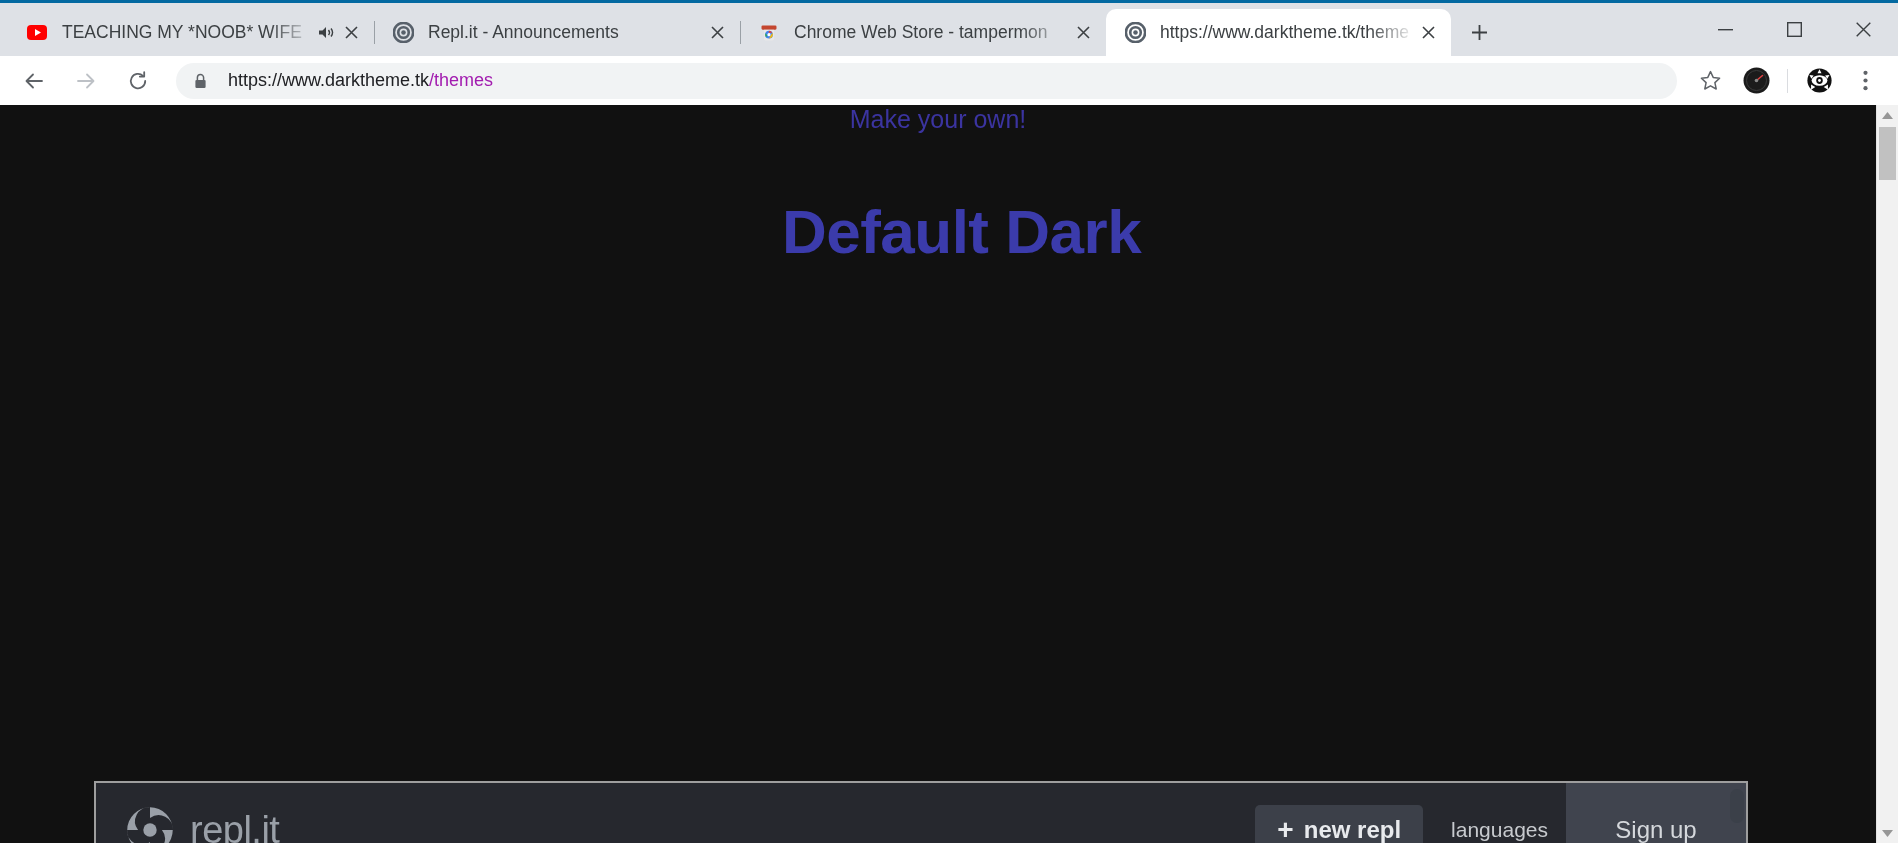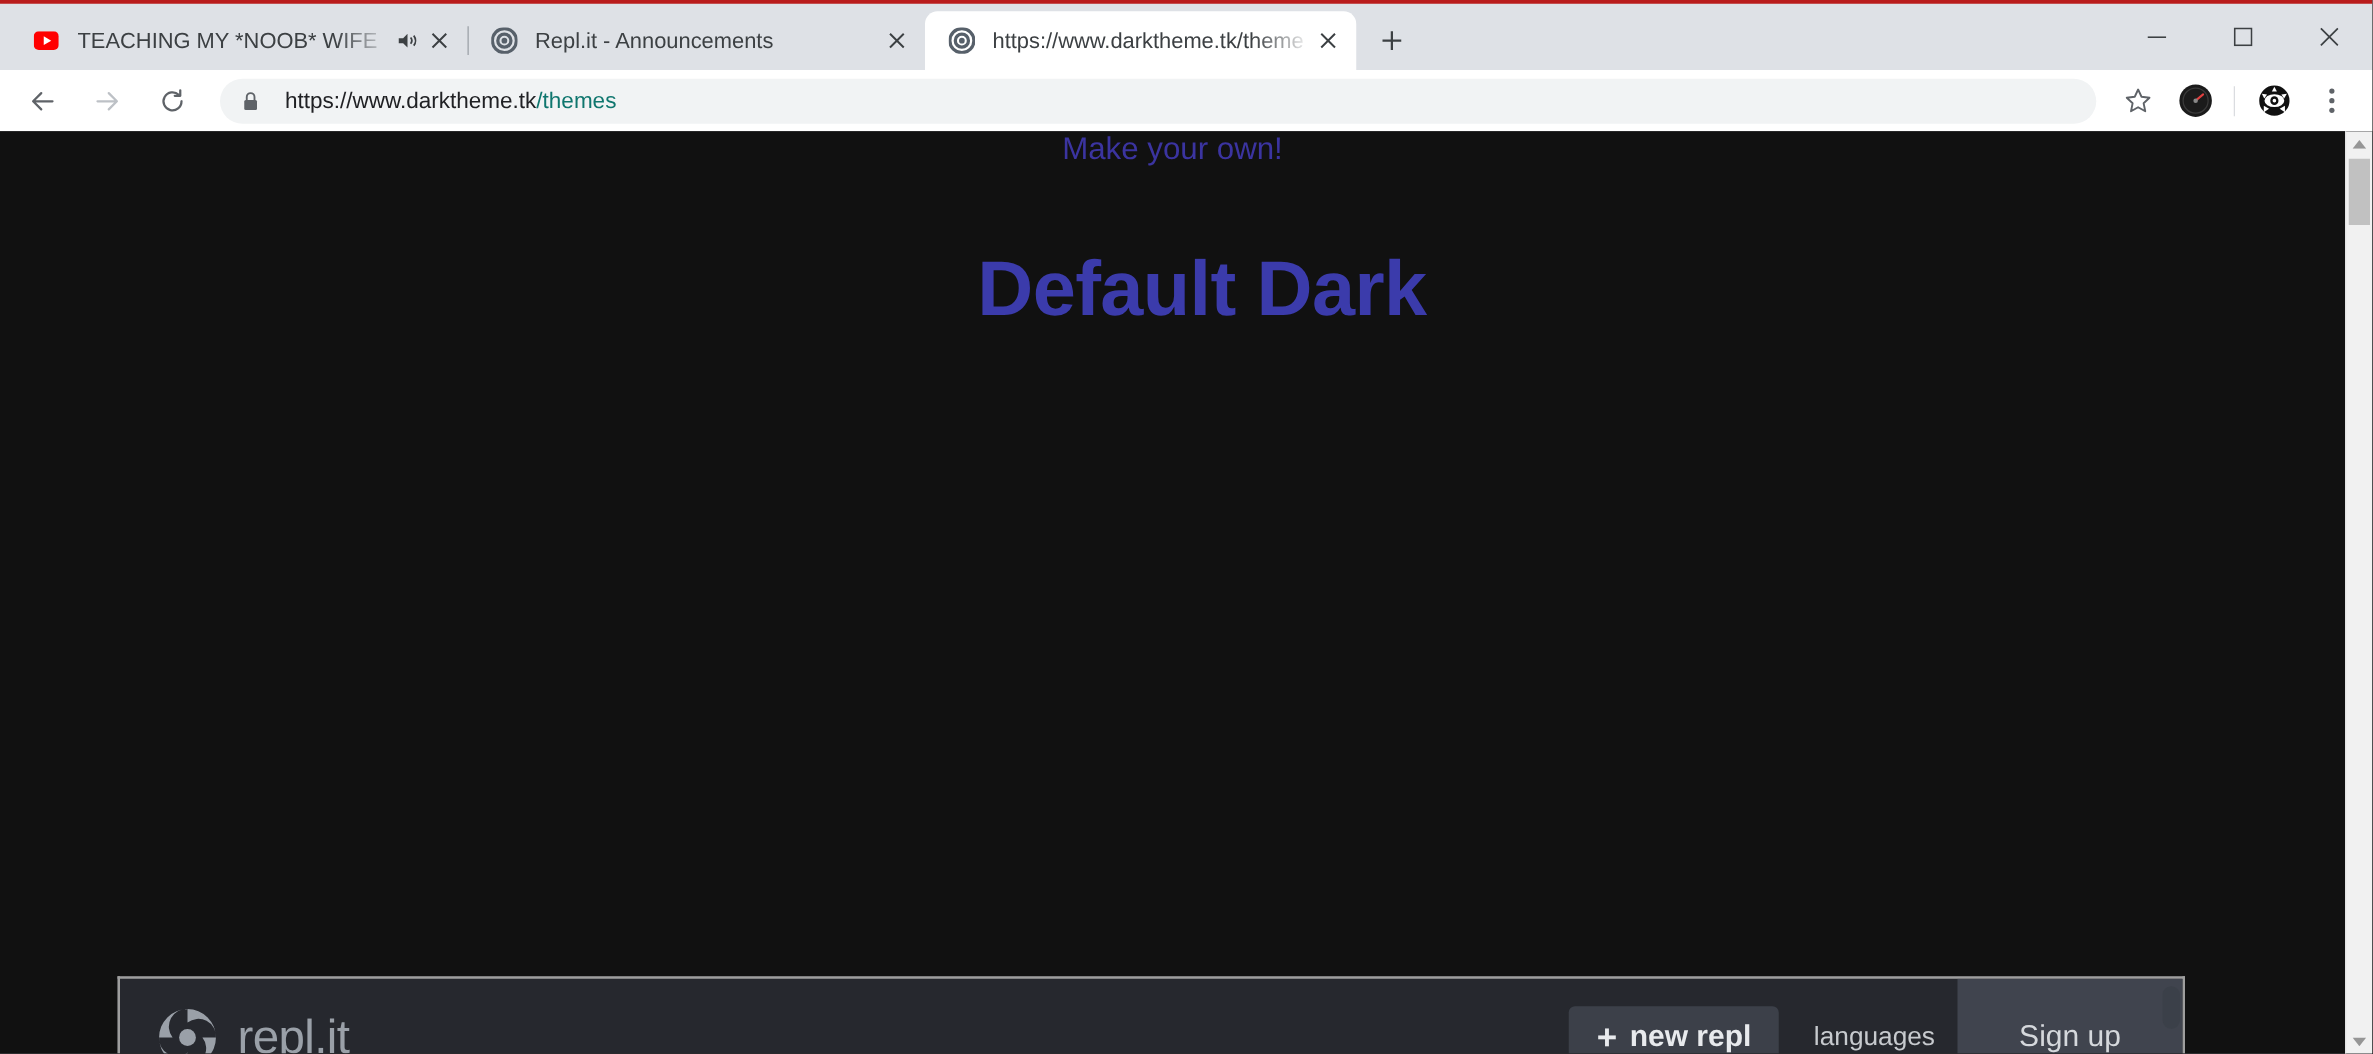--- a/index.html
+++ b/index.html
@@ -24,21 +24,21 @@
   }
 
   
   .tab-strip {
     height: 56px;
     background: #dee1e6;
     display: flex;
     align-items: flex-end;
     position: relative;
     padding-left: 8px;
-    border-top: 3px solid #b91c1c;
+    border-top: 3px solid #0369a1;
   }
 
   .tab {
     height: 47px;
     display: flex;
     align-items: center;
     padding: 0 10px 0 18px;
     position: relative;
     min-width: 0;
     border-radius: 10px 10px 0 0;
@@ -139,21 +139,21 @@
     min-width: 0;
   }
   .omni-lock { width: 22px; flex: 0 0 22px; display:flex; align-items:center; color:#5f6368; }
   .omni-url {
     font-size: 18px;
     color: #202124;
     white-space: nowrap;
     overflow: hidden;
     margin-left: 12px;
   }
-  .omni-url .u-path { color: #0f766e; }
+  .omni-url .u-path { color: #a21caf; }
 
   .toolbar-icon {
     width: 40px; height: 40px;
     margin: 0 3px;
     display: flex; align-items: center; justify-content: center;
     border-radius: 50%;
     color: #5f6368;
     flex: 0 0 40px;
   }
   .toolbar-sep {
@@ -351,20 +351,39 @@
         </svg>
       </span>
       <span class="tab-title">Repl.it - Announcements</span>
       <span class="tab-close">
         <svg width="13" height="13" viewBox="0 0 13 13">
             <path d="M1,1 L12,12 M12,1 L1,12" stroke="currentColor" stroke-width="1.6" fill="none"></path>
           </svg>
       </span>
     </div>
 
+    <div class="tab inactive">
+      <span class="tab-favicon">
+        <svg width="20" height="20" viewBox="0 0 24 24">
+          <rect x="3" y="3" width="18" height="5" rx="1.4" fill="#c4462f"></rect>
+          <path d="M6 8 h12 v11 a2 2 0 0 1 -2 2 H8 a2 2 0 0 1 -2 -2 z" fill="#e8e8e8"></path>
+          <circle cx="12" cy="14" r="4.6" fill="#4285f4"></circle>
+          <path d="M12 9.4 a4.6 4.6 0 0 1 4 2.3 h-4.6 z" fill="#ea4335"></path>
+          <path d="M8.1 16.6 a4.6 4.6 0 0 1 -0.1 -4.6 l2.3 4 z" fill="#34a853"></path>
+          <path d="M16 11.7 a4.6 4.6 0 0 1 -4 6.9 l2.3 -4 z" fill="#fbbc05"></path>
+          <circle cx="12" cy="14" r="1.9" fill="#ffffff"></circle>
+        </svg>
+      </span>
+      <span class="tab-title">Chrome Web Store - tampermon</span>
+      <span class="tab-close">
+        <svg width="13" height="13" viewBox="0 0 13 13">
+            <path d="M1,1 L12,12 M12,1 L1,12" stroke="currentColor" stroke-width="1.6" fill="none"></path>
+          </svg>
+      </span>
+    </div>
 
     <div class="tab active">
       <span class="tab-favicon">
         <svg width="21" height="21" viewBox="0 0 24 24">
           <circle cx="12" cy="12" r="11" fill="none" stroke="#57606a" stroke-width="3"></circle>
           <circle cx="12" cy="12" r="6" fill="none" stroke="#57606a" stroke-width="3"></circle>
           <circle cx="12" cy="12" r="2.6" fill="#57606a"></circle>
         </svg>
       </span>
       <span class="tab-title">https://www.darktheme.tk/theme</span>

